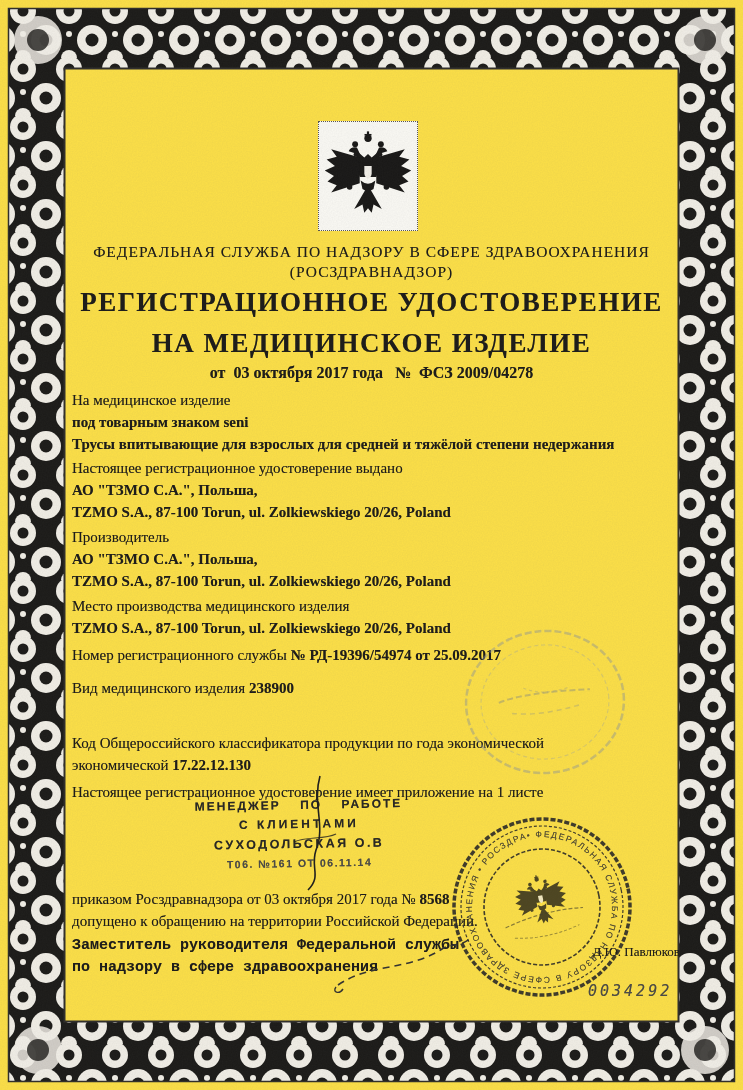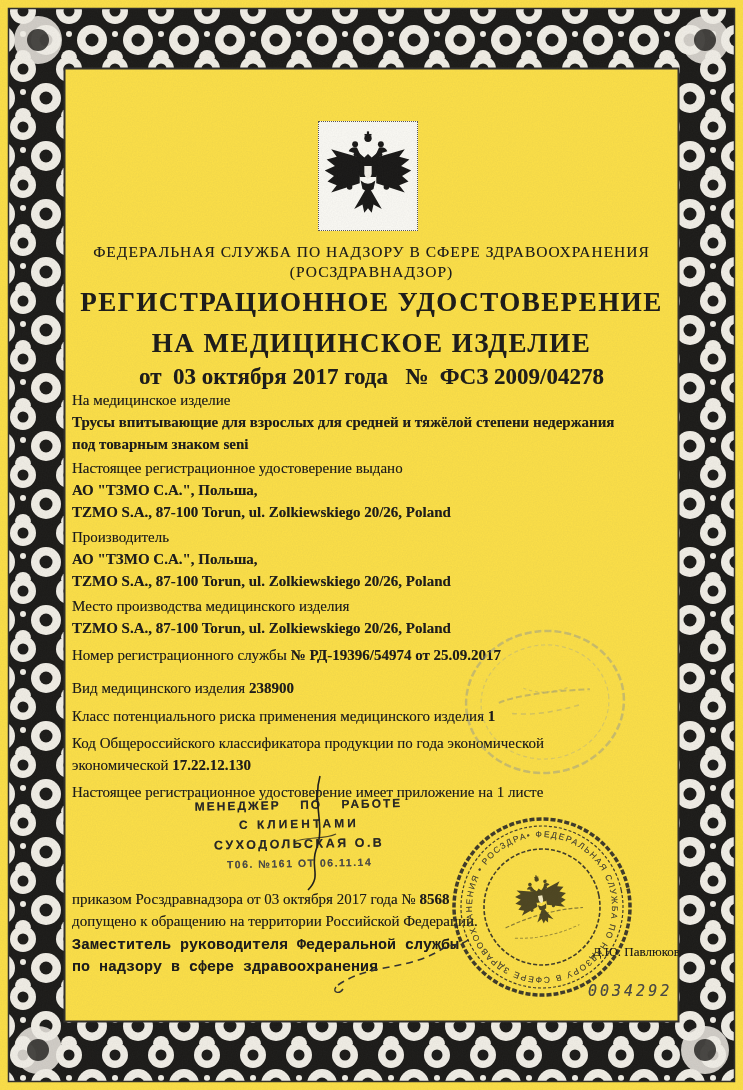--- a/index.html
+++ b/index.html
@@ -7,21 +7,21 @@
   body { background:#fbfaf5; font-family:"Liberation Serif", serif; color:#1b1a18; }
   .page { position:relative; width:743px; height:1090px; overflow:hidden; background:#fde047;
           text-shadow:0 0 .5px rgba(25,25,25,.45); }
   svg.layer { position:absolute; pointer-events:none; }
   .frame-svg { left:0; top:0; }
   .band { position:absolute; left:66px; width:611px; text-align:center; }
   .org1 { top:243px; font-size:15.5px; letter-spacing:1px; }
   .org2 { top:263px; font-size:15.5px; letter-spacing:1px; }
   .title1 { top:287px; font-size:27px; font-weight:700; letter-spacing:1.5px; }
   .title2 { top:328px; font-size:27px; font-weight:700; letter-spacing:1.5px; }
-  .dateline { top:364px; font-size:23px; font-weight:700; white-space:pre; }
+  .dateline { top:364px; font-size:16px; font-weight:700; white-space:pre; }
   .blk { position:absolute; left:72px; width:608px; font-size:15px; line-height:22px; }
   .bold { font-weight:700; }
   .emblem-box { position:absolute; left:318px; top:121px; width:100px; height:110px;
                 border:1px dotted #5a5650; display:flex; align-items:center; justify-content:center;
                 background:#fbfaf5; }
   .mgr-stamp { position:absolute; left:186px; top:796px; width:226px; text-align:center;
                font-family:"Liberation Sans", sans-serif; font-weight:700; color:#262522;
                transform:rotate(-1deg); }
   .mgr-stamp .l1 { font-size:12px; letter-spacing:2px; word-spacing:14px; line-height:19px; }
   .mgr-stamp .l2 { font-size:12px; letter-spacing:3px; line-height:19px; }
@@ -103,22 +103,22 @@
 
   <div class="band org1">ФЕДЕРАЛЬНАЯ СЛУЖБА ПО НАДЗОРУ В СФЕРЕ ЗДРАВООХРАНЕНИЯ</div>
   <div class="band org2">(РОСЗДРАВНАДЗОР)</div>
 
   <div class="band title1">РЕГИСТРАЦИОННОЕ УДОСТОВЕРЕНИЕ</div>
   <div class="band title2">НА МЕДИЦИНСКОЕ ИЗДЕЛИЕ</div>
   <div class="band dateline">от  03 октября 2017 года   №  ФСЗ 2009/04278</div>
 
   <div class="blk" style="top:389px">
     <div>На медицинское изделие</div>
+    <div class="bold">под товарным знаком seni</div>
     <div class="bold">Трусы впитывающие для взрослых для средней и тяжёлой степени недержания</div>
-    <div class="bold">под товарным знаком seni</div>
   </div>
 
   <div class="blk" style="top:457px">
     <div>Настоящее регистрационное удостоверение выдано</div>
     <div class="bold">АО "ТЗМО С.А.", Польша,</div>
     <div class="bold">TZMO S.A., 87-100 Torun, ul. Zolkiewskiego 20/26, Poland</div>
   </div>
 
   <div class="blk" style="top:526px">
     <div>Производитель</div>
@@ -132,23 +132,20 @@
   </div>
 
   <div class="blk" style="top:644px">
     <span>Номер регистрационного службы </span><span class="bold">№ РД-19396/54974 от 25.09.2017</span>
   </div>
 
   <div class="blk" style="top:677px">
     <span>Вид медицинского изделия </span><span class="bold">238900</span>
   </div>
 
-  <div class="blk" style="top:705px">
-    <span>Класс потенциального риска применения медицинского изделия </span><span class="bold">1</span>
-  </div>
 
   <div class="blk" style="top:732px">
     <div>Код Общероссийского классификатора продукции по года экономической</div>
     <div><span>экономической </span><span class="bold">17.22.12.130</span></div>
   </div>
 
   <div class="blk" style="top:781px">Настоящее регистрационное удостоверение имеет приложение на 1 листе</div>
 
   <div class="mgr-stamp">
     <div class="l1">МЕНЕДЖЕР ПО РАБОТЕ</div>

